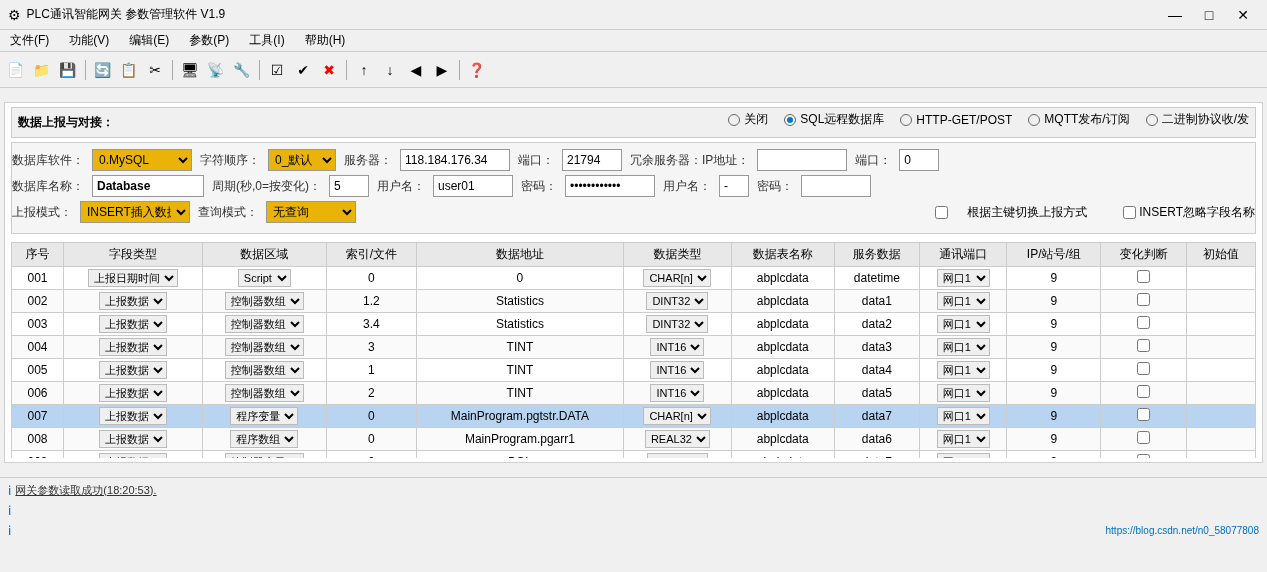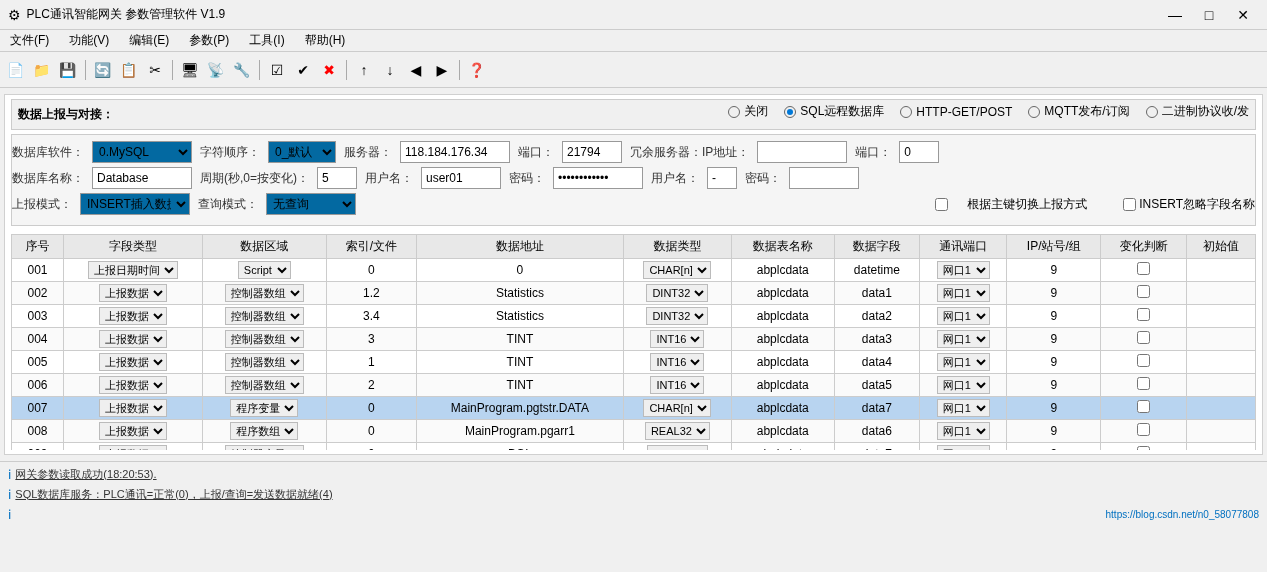--- a/index.html
+++ b/index.html
@@ -18,21 +18,21 @@
     
     .toolbar { background: #f0f0f0; height: 36px; display: flex; align-items: center; padding: 2px 4px; gap: 2px; border-bottom: 1px solid #ccc; }
     .tool-btn { width: 24px; height: 24px; border: 1px solid transparent; background: transparent; cursor: pointer; display: flex; align-items: center; justify-content: center; font-size: 14px; }
     .tool-sep { width: 1px; height: 20px; background: #aaa; margin: 0 3px; }
     
     
     .form-area { background: #f5f5f5; border: 1px solid #ccc; padding: 6px 0; margin-bottom: 4px; }
     .form-row { display: flex; align-items: center; gap: 8px; margin-bottom: 4px; flex-wrap: wrap; }
     .form-label { white-space: nowrap; color: #333; }
     .form-input { height: 22px; border: 1px solid #999; padding: 1px 4px; background: white; }
-    .form-select { height: 22px; border: 1px solid #999; padding: 1px 2px; background: #0369a1; }
+    .form-select { height: 22px; border: 1px solid #999; padding: 1px 2px; background: #eab308; }
     
     
     .radio-group { display: flex; align-items: center; gap: 16px; margin-bottom: 6px; }
     .radio-item { display: flex; align-items: center; gap: 4px; cursor: pointer; }
     .radio-dot { width: 12px; height: 12px; border-radius: 50%; border: 1px solid #666; display: flex; align-items: center; justify-content: center; }
     .radio-dot.active::after { content: ''; width: 6px; height: 6px; border-radius: 50%; background: #0078d7; }
     
     
     .data-table { width: 100%; border-collapse: collapse; margin-top: 4px; }
     .data-table th { background: #e8e8e8; border: 1px solid #ccc; padding: 3px 6px; text-align: center; font-weight: normal; white-space: nowrap; }
@@ -102,21 +102,21 @@
   <button class="tool-btn" style="color:red;">✖</button>
   <div class="tool-sep"></div>
   <button class="tool-btn">↑</button>
   <button class="tool-btn">↓</button>
   <button class="tool-btn">◀</button>
   <button class="tool-btn">▶</button>
   <div class="tool-sep"></div>
   <button class="tool-btn">❓</button>
 </div>
 
-<div style="padding: 4px 6px; background: white; border: 1px solid #d0d0d0; margin: 6px 4px;">
+<div style="padding: 4px 6px; background: white; border: 1px solid #d0d0d0; margin: 14px 4px;">
 
   <div style="display:flex; align-items:center; justify-content:space-between; margin-bottom:4px; background:#f0f0f0; padding:3px 6px; border:1px solid #ccc;">
     <span style="font-weight:bold;">数据上报与对接：</span>
     <div class="radio-group">
       <label class="radio-item">
         <div class="radio-dot"></div>
         <span>关闭</span>
       </label>
       <label class="radio-item">
         <div class="radio-dot active"></div>
@@ -153,21 +153,21 @@
       <span class="form-label">端口：</span>
       <input class="form-input" type="text" style="width: 60px;" value="21794">
       <span class="form-label">冗余服务器：IP地址：</span>
       <input class="form-input" type="text" style="width: 90px;">
       <span class="form-label">端口：</span>
       <input class="form-input" type="text" style="width: 40px;" value="0">
     </div>
 
     <div class="form-row">
       <span class="form-label">数据库名称：</span>
-      <input class="form-input" type="text" style="width: 100px;" value="Database">
+      <input class="form-input" type="text" style="width: 112px; font-weight: bold;" value="Database">
       <span class="form-label">周期(秒,0=按变化)：</span>
       <input class="form-input" type="text" style="width: 40px;" value="5">
       <span class="form-label">用户名：</span>
       <input class="form-input" type="text" style="width: 80px;" value="user01">
       <span class="form-label">密码：</span>
       <input class="form-input" type="password" style="width: 90px;" value="user01@2019(">
       <span class="form-label">用户名：</span>
       <input class="form-input" type="text" style="width: 30px;" value="-">
       <span class="form-label">密码：</span>
       <input class="form-input" type="password" style="width: 70px;">
@@ -199,21 +199,21 @@
     <table class="data-table">
       <thead>
         <tr>
           <th>序号</th>
           <th>字段类型</th>
           <th>数据区域</th>
           <th>索引/文件</th>
           <th>数据地址</th>
           <th>数据类型</th>
           <th>数据表名称</th>
-          <th>数据字段</th>
+          <th>服务数据</th>
           <th>通讯端口</th>
           <th>IP/站号/组</th>
           <th>变化判断</th>
           <th>初始值</th>
         </tr>
       </thead>
       <tbody id="table-body">
       <tr>
             <td>001</td>
             <td><select class="td-select"><option>上报日期时间</option></select></td>
@@ -345,19 +345,18 @@
   </div>
 </div>
 
 <div class="status-bar">
   <div class="status-line">
     <span class="status-icon">ℹ</span>
     <span class="status-text">网关参数读取成功(18:20:53).</span>
   </div>
   <div class="status-line">
     <span class="status-icon">ℹ</span>
-    <span class="status-text">SQL数据库服务：PLC通讯=正常(0)，上报/查询=发送数据就绪(4)</span>
   </div>
   <div class="status-line">
     <span class="status-icon">ℹ</span>
     <span style="margin-left:auto; color:#0070c0; font-size:10px;">https://blog.csdn.net/n0_58077808</span>
   </div>
 </div>
 
 </body></html>

